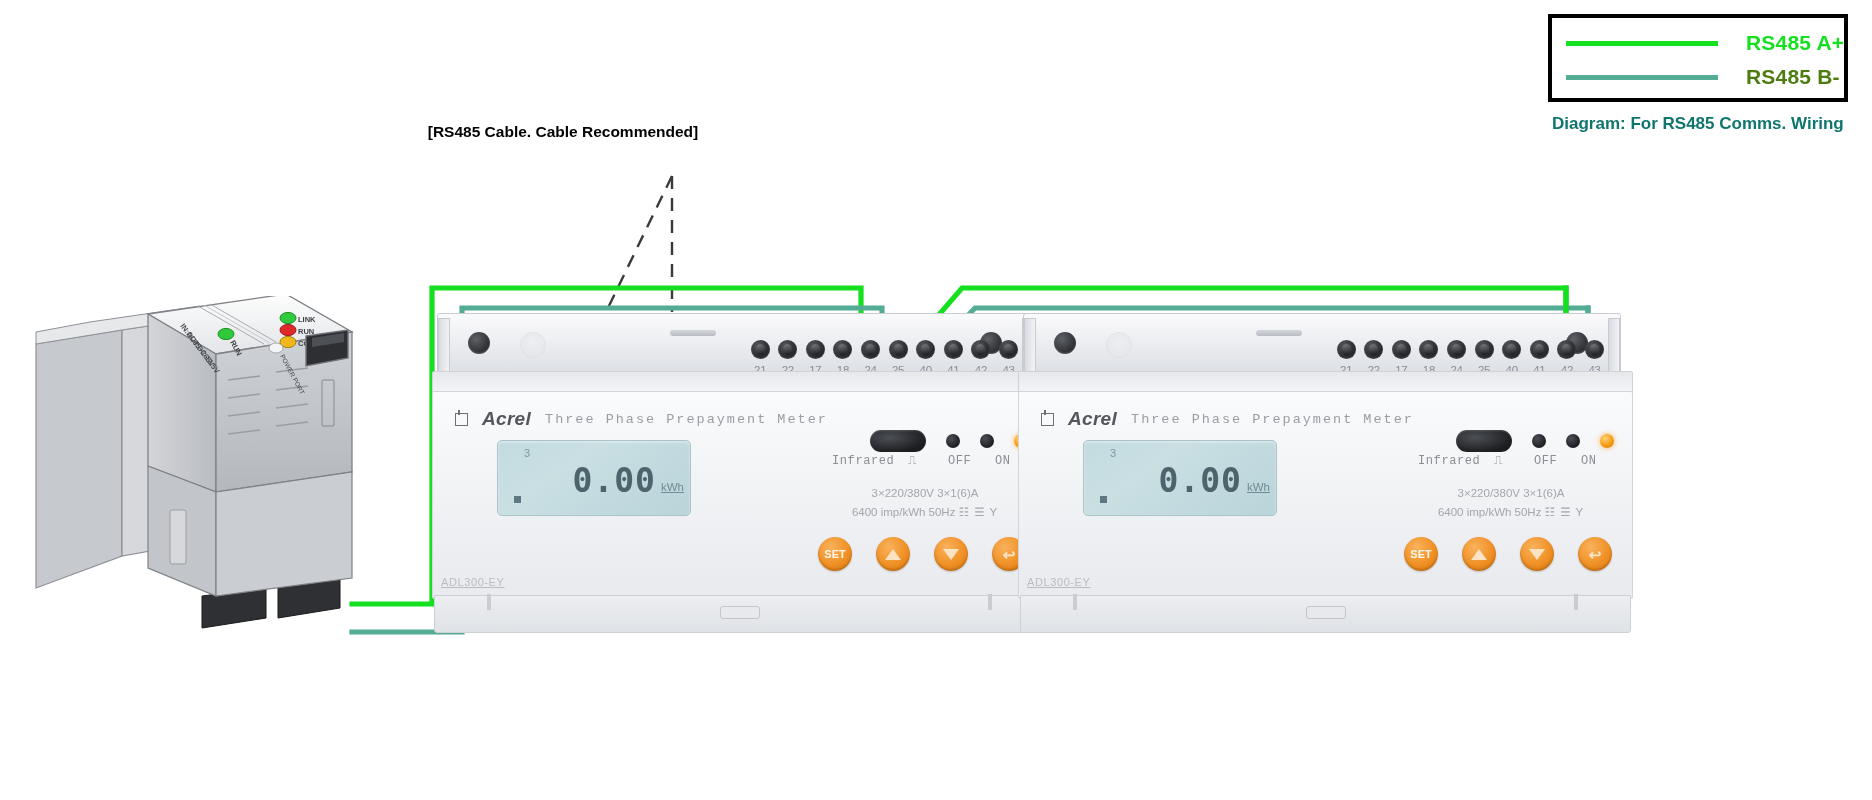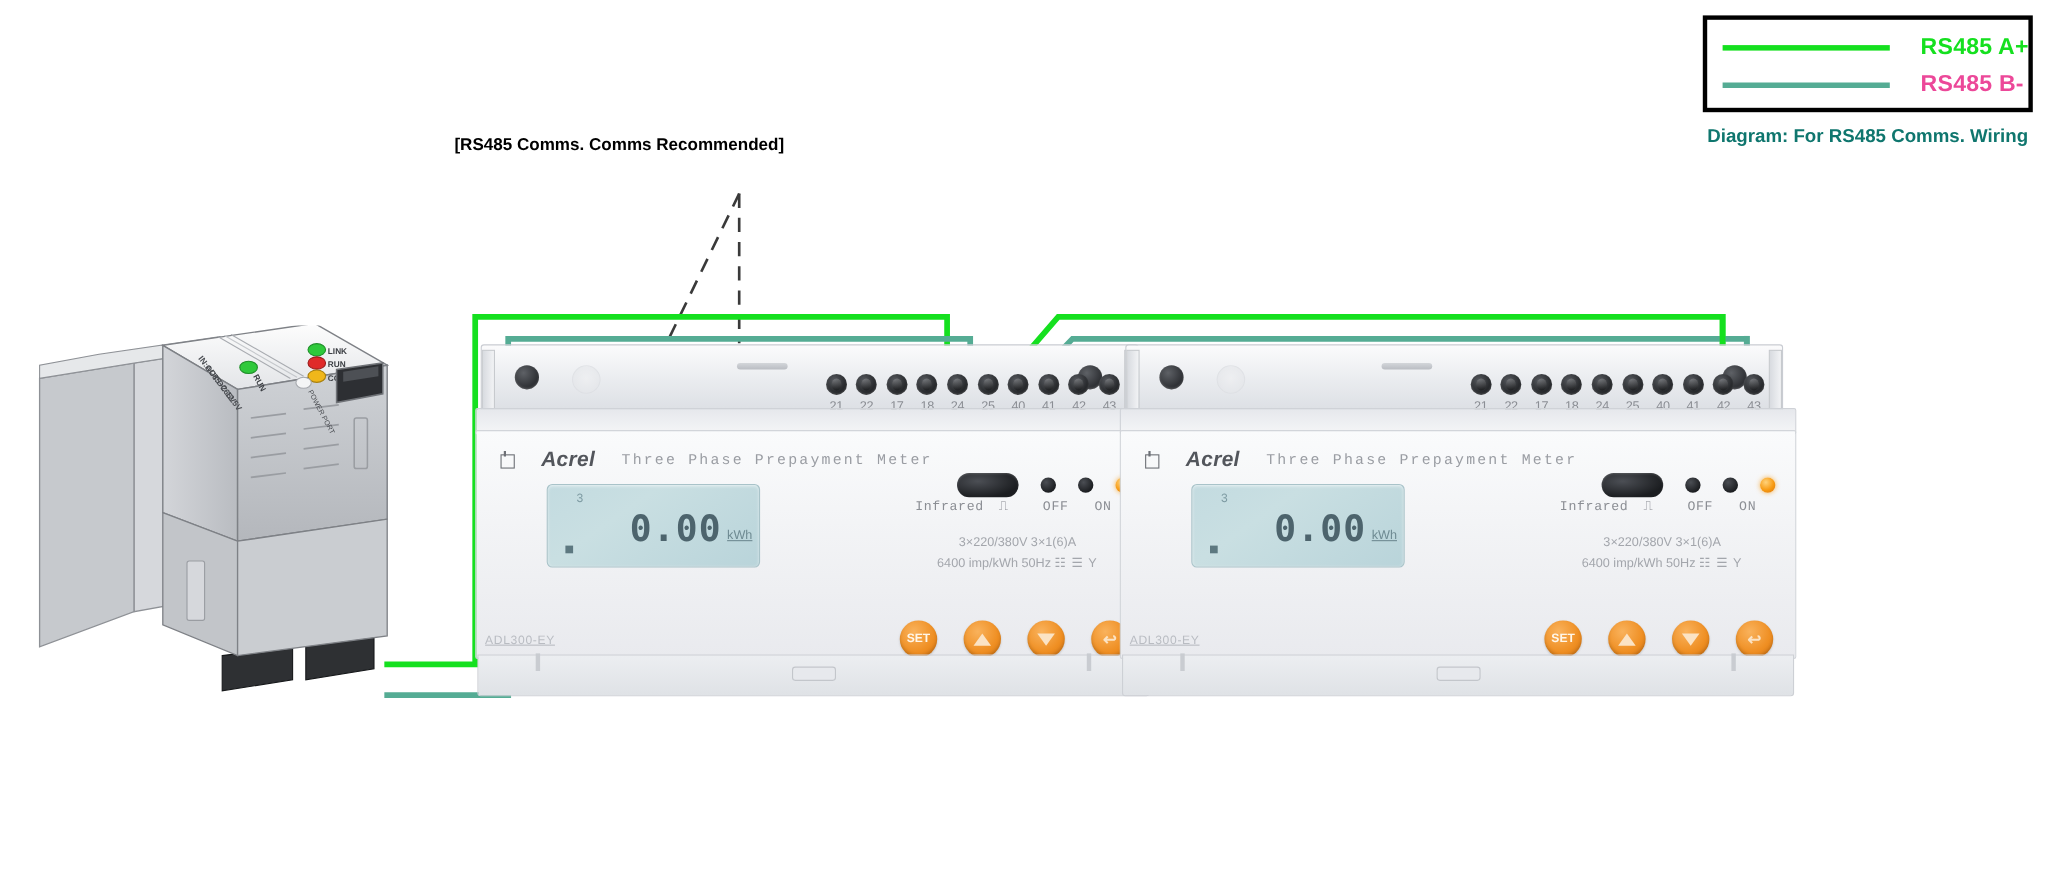--- a/index.html
+++ b/index.html
@@ -99,21 +99,21 @@
     background:linear-gradient(180deg,#e6e8ec,#f4f5f7);
     border:1px solid #cfd2d7;border-radius:2px;box-sizing:border-box;
   }
 
   
   .m-face{
     position:absolute;left:0;top:78px;width:615px;height:208px;
     background:linear-gradient(180deg,#fafbfc 0%,#f3f4f6 40%,#e9eaee 100%);
     border:1px solid #d2d5da;border-radius:2px;box-sizing:border-box;
   }
-  .brand-row{position:absolute;left:22px;top:16px;display:flex;align-items:center;gap:24px;}
+  .brand-row{position:absolute;left:22px;top:16px;display:flex;align-items:center;gap:14px;}
   .brand-mark{
     width:13px;height:13px;border:1.6px solid #6d7076;box-sizing:border-box;position:relative;
   }
   .brand-mark::before{
     content:"";position:absolute;left:2px;top:-4px;width:1.6px;height:5px;background:#6d7076;
   }
   .brand-name{
     font-size:19px;font-weight:bold;font-style:italic;color:#53565c;letter-spacing:.3px;
   }
   .brand-desc{
@@ -161,21 +161,21 @@
   .cl-off{left:116px;}
   .cl-on{left:163px;}
 
   .spec{
     position:absolute;right:18px;top:92px;width:206px;text-align:center;
     font-size:11.5px;color:#a3a6ac;line-height:19px;
     font-family:"Liberation Sans", sans-serif;white-space:nowrap;
   }
   .spec .marks{letter-spacing:1px;}
 
-  .btn-row{position:absolute;right:20px;bottom:0;display:flex;gap:24px;}
+  .btn-row{position:absolute;right:20px;bottom:27px;display:flex;gap:24px;}
   .btn{
     width:34px;height:34px;border-radius:50%;
     background:radial-gradient(circle at 38% 30%,#f9b25c,#ef8f23 58%,#d87511 100%);
     box-shadow:inset 0 -2px 3px rgba(0,0,0,.18),0 1px 2px rgba(0,0,0,.18);
     display:flex;align-items:center;justify-content:center;
     color:#fff6e8;font-size:11px;font-weight:bold;
   }
   .tri-up,.tri-dn{width:0;height:0;border-left:8px solid transparent;border-right:8px solid transparent;}
   .tri-up{border-bottom:11px solid #fbe3c4;}
   .tri-dn{border-top:11px solid #fbe3c4;}
@@ -234,27 +234,27 @@
     </g>
   </svg>
 
   <div class="abs" id="legend-box">
     <div class="legend-row" id="legend-row-a">
       <span class="legend-line" style="background:#15e01f"></span>
       <span class="legend-label" style="color:#15e01f">RS485 A+</span>
     </div>
     <div class="legend-row" id="legend-row-b">
       <span class="legend-line" style="background:#55ac94"></span>
-      <span class="legend-label" style="color:#ec4899">RS485 B-</span>
+      <span class="legend-label" style="color:#4d7c0f">RS485 B-</span>
     </div>
   </div>
   <div class="abs" id="legend-caption">Diagram: For RS485 Comms. Wiring</div>
 
   <div class="abs" id="cable-note">
-    <div>[RS485 Comms. Comms Recommended]</div>
+    <div>[RS485 Cable. Cable Recommended]</div>
   </div>
 
   <div class="abs" id="awt-module">
     <svg class="dev-svg" width="330" height="350" viewBox="0 0 330 350">
       <defs>
         <linearGradient id="gTop" x1="0" y1="0" x2="0" y2="1">
           <stop offset="0" stop-color="#fdfdfd"></stop>
             <stop offset="1" stop-color="#e3e5e8"></stop>
         </linearGradient>
         <linearGradient id="gSide" x1="0" y1="0" x2="1" y2="0">

